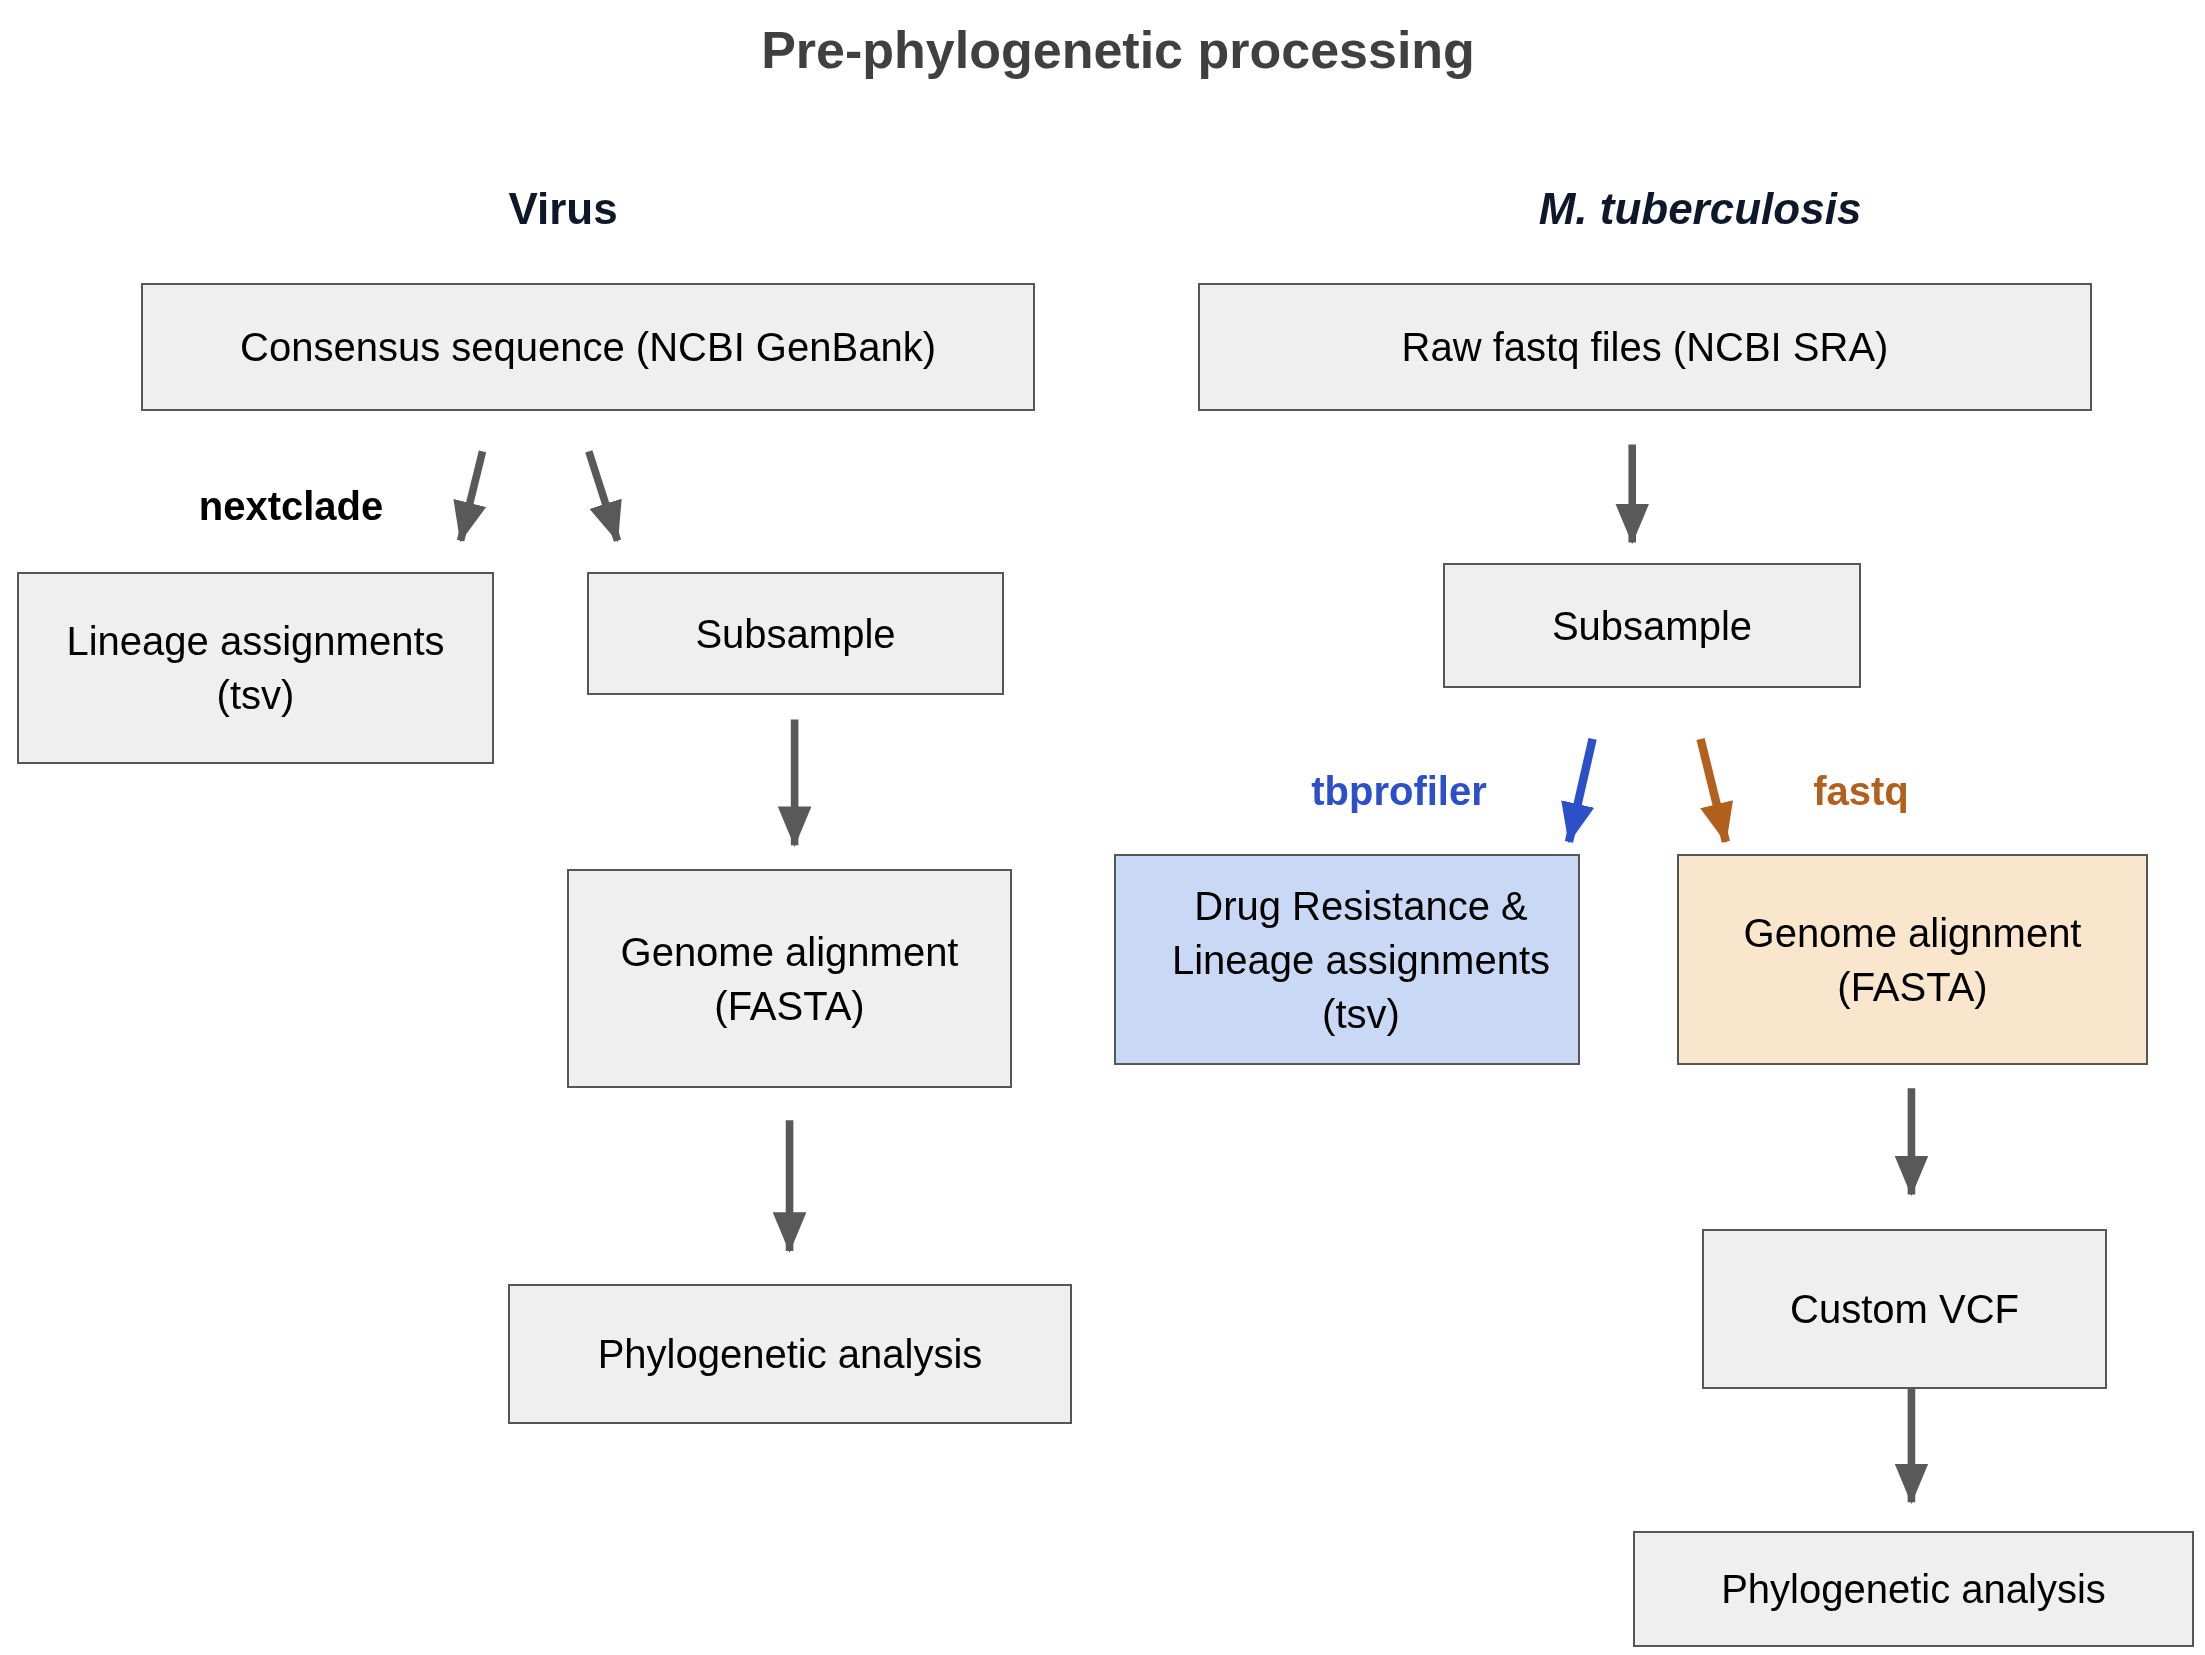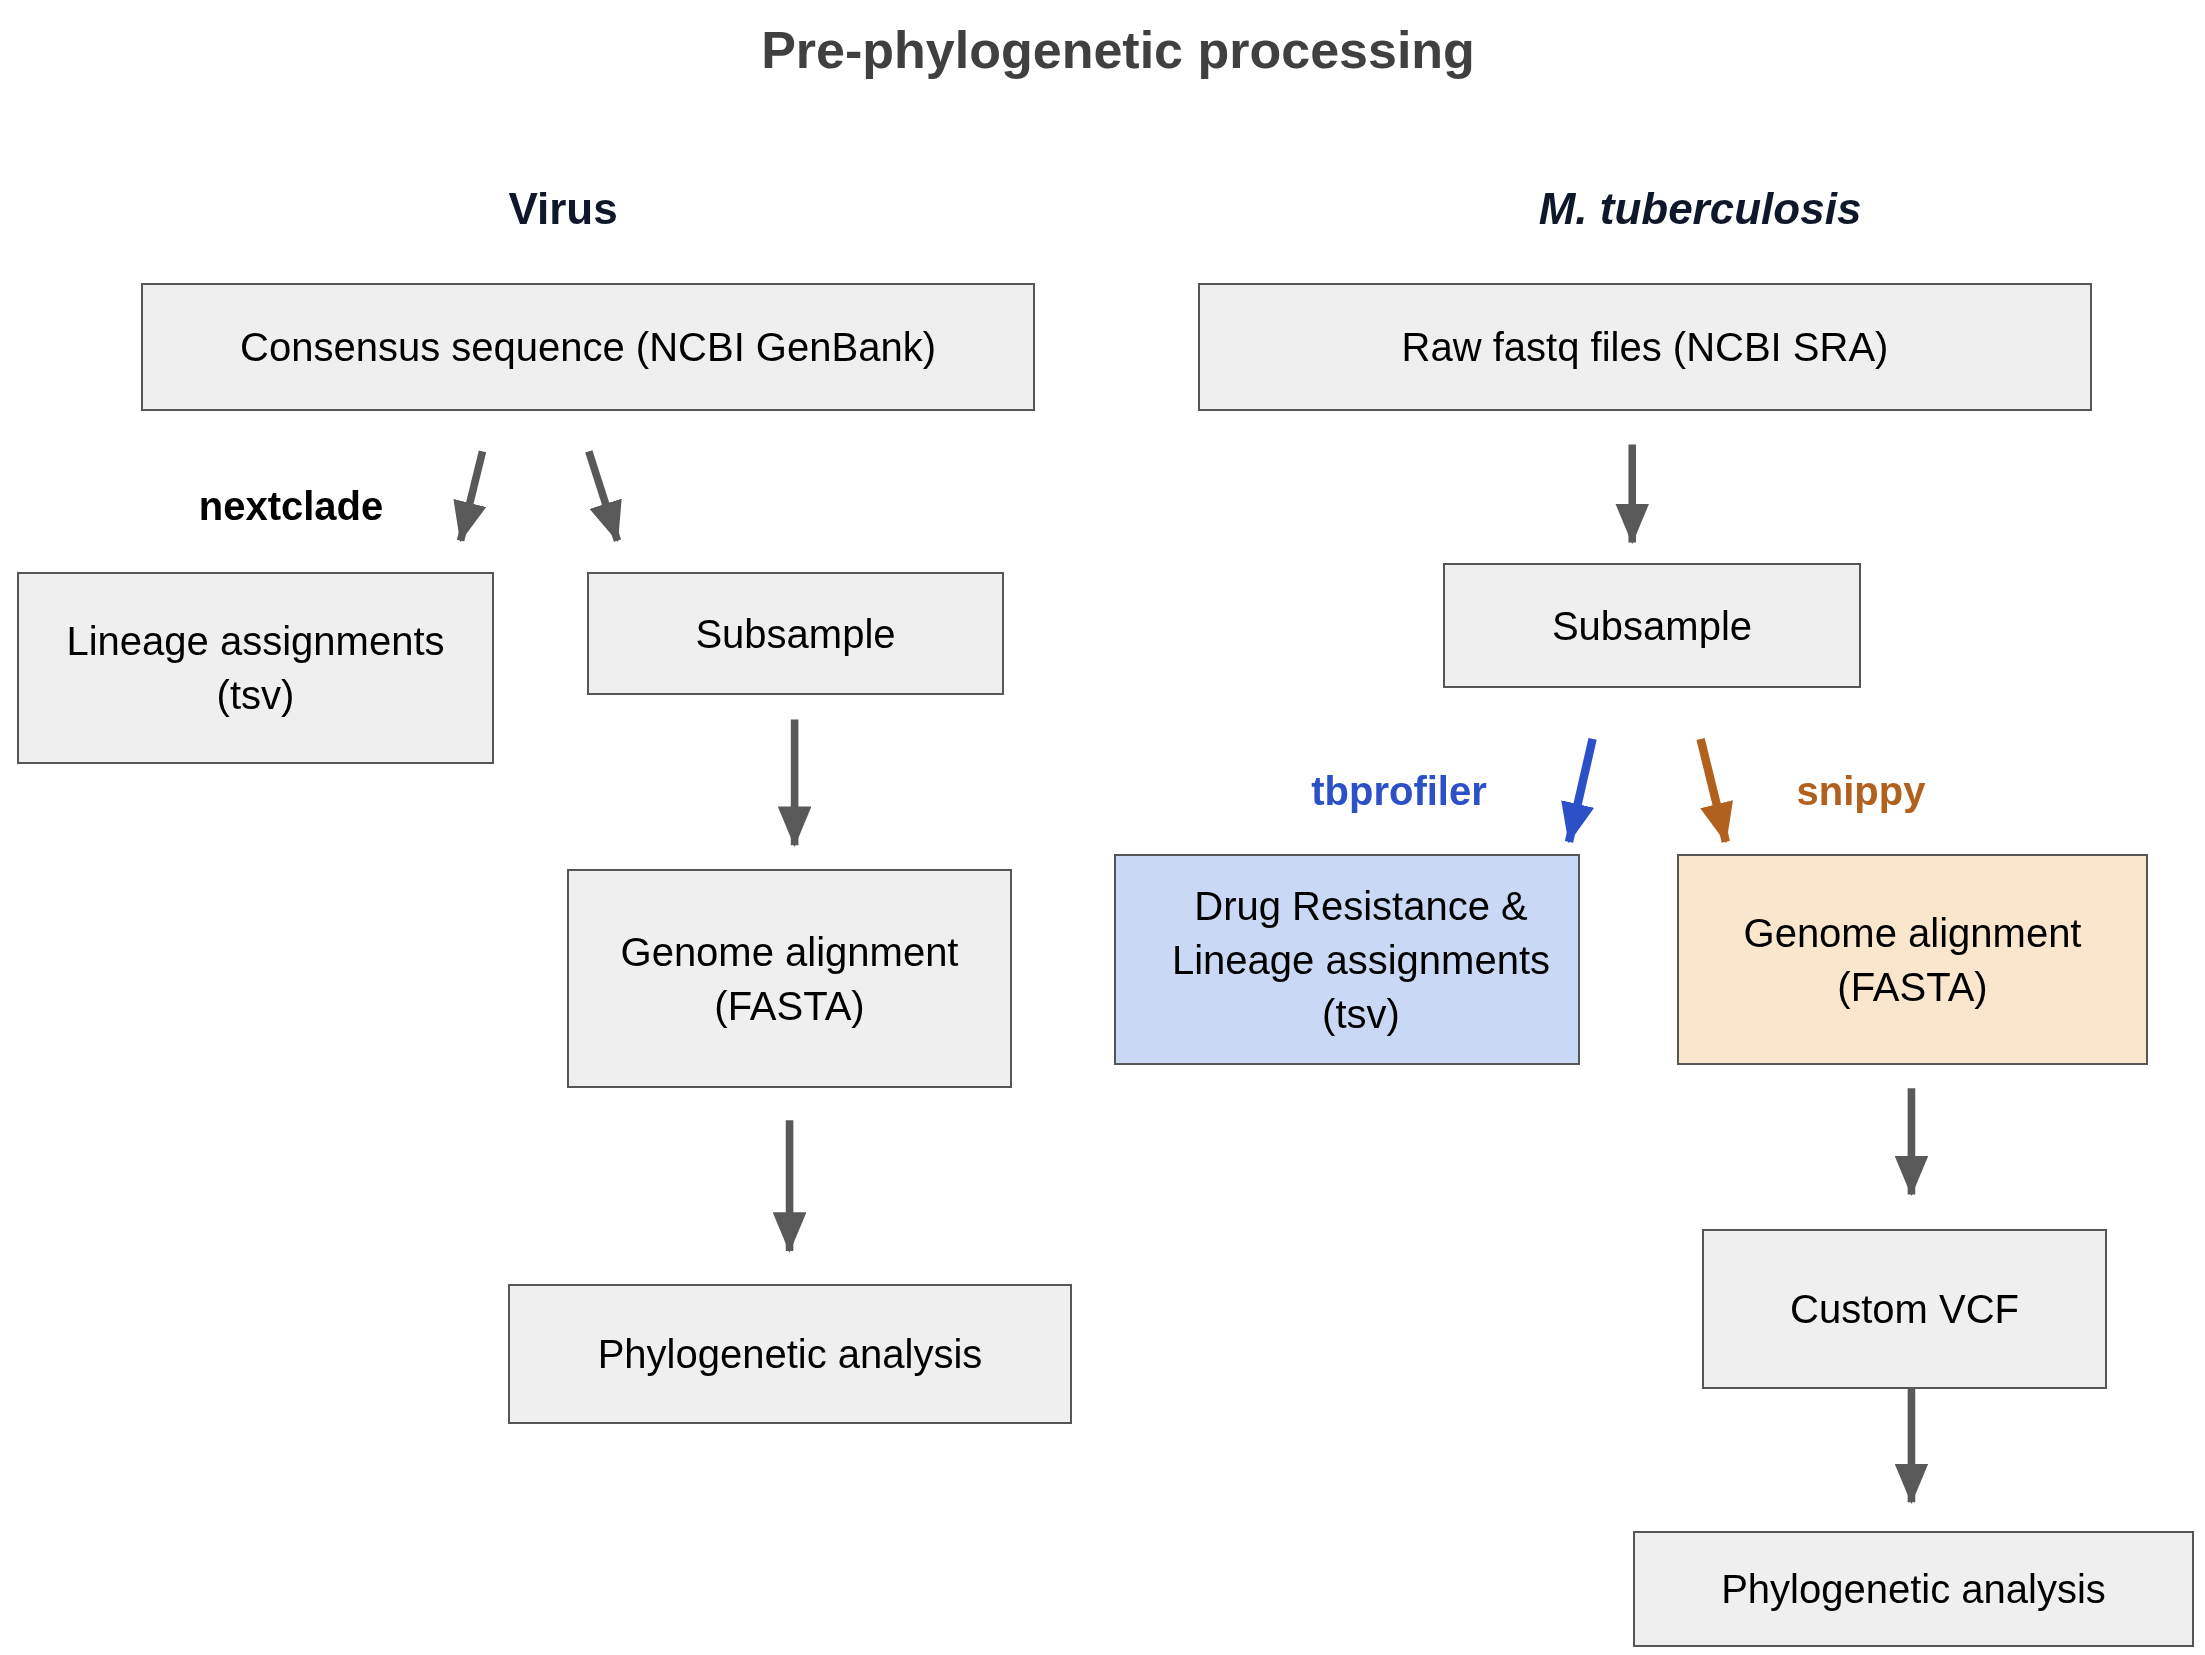--- a/index.html
+++ b/index.html
@@ -58,21 +58,21 @@
   <line x1="2266" y1="1290" x2="2266" y2="1416" stroke="#595959" stroke-width="9" marker-end="url(#head-gray)"></line>
   <line x1="2266" y1="1629" x2="2266" y2="1781" stroke="#595959" stroke-width="9" marker-end="url(#head-gray)"></line>
   <line x1="1888" y1="876" x2="1860" y2="998" stroke="#2b50c8" stroke-width="10" marker-end="url(#head-blue)"></line>
   <line x1="2016" y1="876" x2="2046" y2="998" stroke="#b2601e" stroke-width="10" marker-end="url(#head-orange)"></line>
 </svg>
 
 <div class="tool-label" style="left: 291px; top: 506px; color: rgb(0, 0, 0);">nextclade</div>
 
 <div class="tool-label" style="left: 1399px; top: 791px; color: rgb(43, 80, 200);">tbprofiler</div>
 
-<div class="tool-label" style="left: 1861px; top: 791px; color: rgb(178, 96, 30);">snippy</div>
+<div class="tool-label" style="left: 1861px; top: 791px; color: rgb(178, 96, 30);">fastq</div>
 
 <div class="node" style="left: 121px; top: 283px; width: 894px; height: 128px; background-color: rgb(239, 239, 239); margin-left: 20px;">
   <span class="node-label">Consensus sequence (NCBI GenBank)</span>
 </div>
 
 <div class="node" style="left: 1198px; top: 283px; width: 894px; height: 128px; background-color: rgb(239, 239, 239);">
   <span class="node-label">Raw fastq files (NCBI SRA)</span>
 </div>
 
 <div class="node" style="left: 17px; top: 572px; width: 477px; height: 192px; background-color: rgb(239, 239, 239);">

